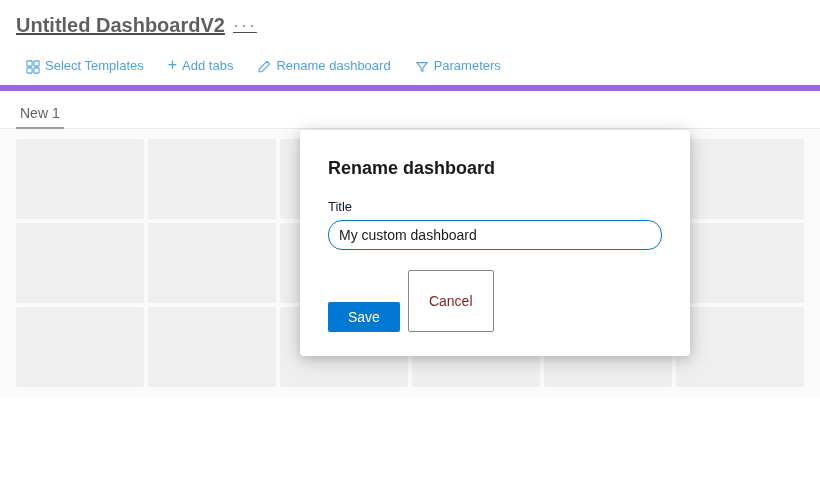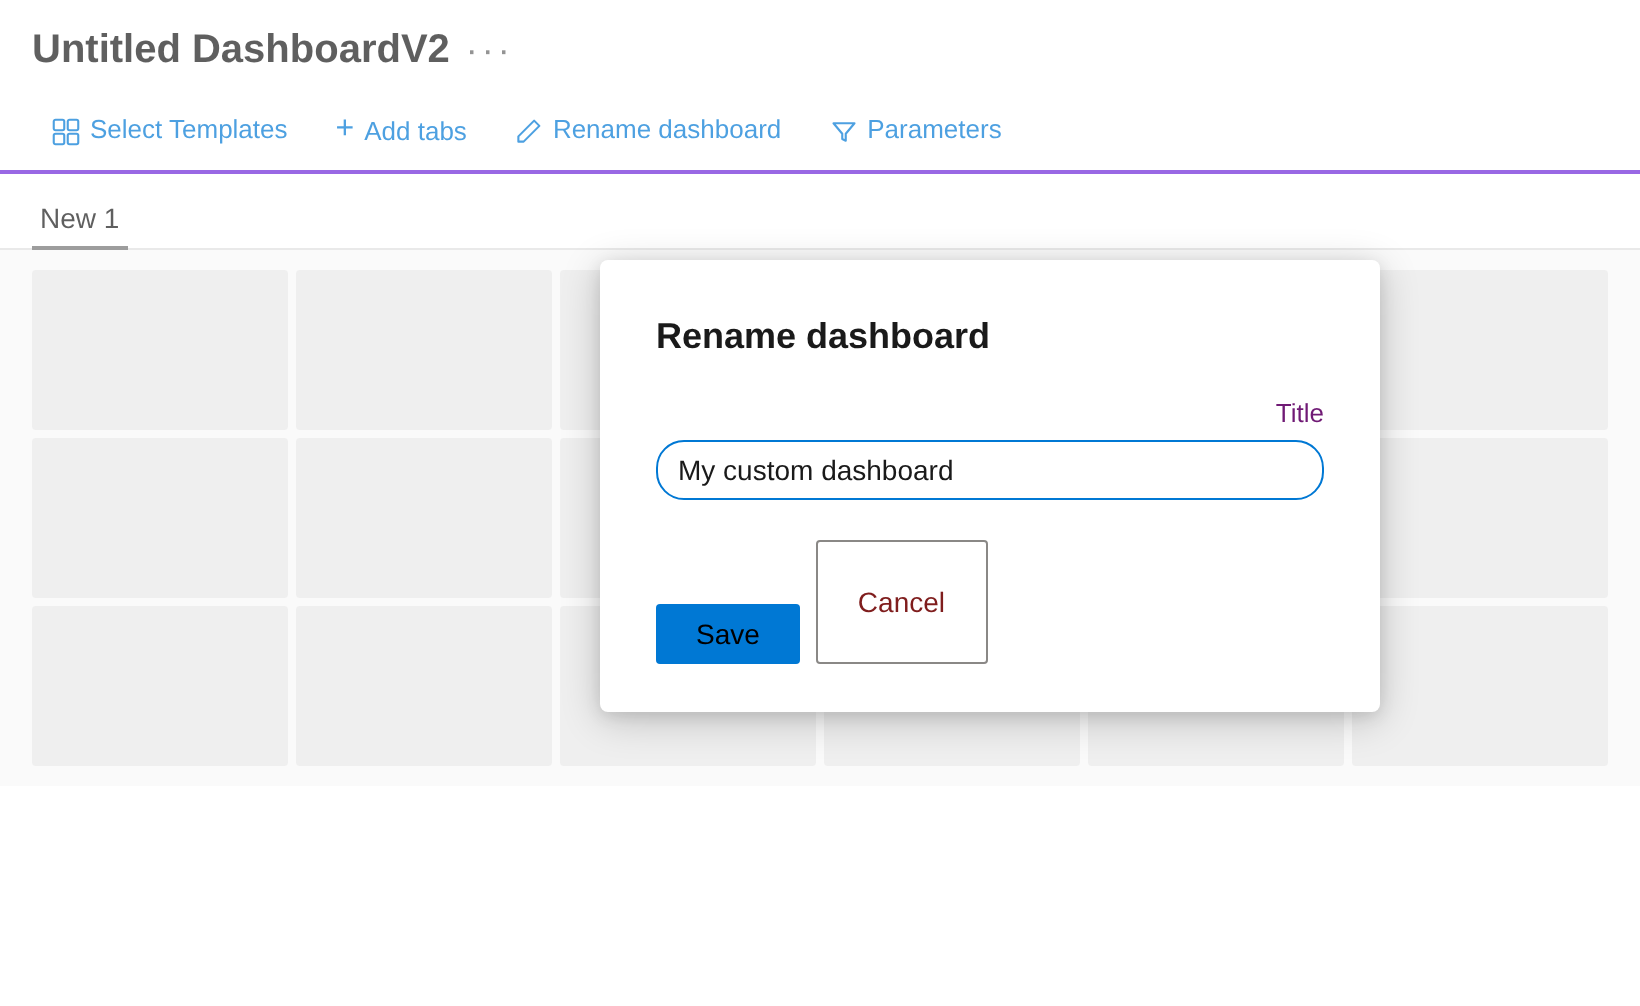--- a/index.html
+++ b/index.html
@@ -11,39 +11,40 @@
       overflow: hidden;
       position: relative;
     }
 
     
     .page-header {
       padding: 14px 16px 8px 16px;
       display: flex;
       align-items: center;
       gap: 8px;
+      text-decoration: underline;
     }
     .page-title {
       font-size: 20px;
       font-weight: 600;
       color: #1a1a1a;
     }
     .more-icon {
       color: #666;
       font-size: 18px;
       cursor: pointer;
       letter-spacing: 2px;
     }
 
     
     .toolbar {
       display: flex;
-      align-items: center;
+      align-items: flex-end;
       padding: 6px 16px;
-      border-bottom: 2px solid #6d28d9;
+      border-bottom: 6px solid #6d28d9;
       gap: 4px;
     }
     .toolbar-btn {
       display: flex;
       align-items: center;
       gap: 5px;
       padding: 5px 10px;
       border: none;
       background: transparent;
       color: #0078d4;
@@ -108,42 +109,41 @@
       z-index: 20;
     }
     .dialog-title {
       font-size: 18px;
       font-weight: 600;
       color: #1a1a1a;
       margin-bottom: 20px;
     }
     .dialog-label {
       font-size: 13px;
-      color: #701a75;
+      color: #0f172a;
       margin-bottom: 6px;
-      text-align: right;
     }
     .dialog-input {
       width: 100%;
       padding: 6px 10px;
       border: 1px solid #0078d4;
       border-radius: 14px;
       font-size: 14px;
       color: #1a1a1a;
       outline: none;
       margin-bottom: 20px;
     }
     .dialog-actions {
       display: flex;
       gap: 8px;
     }
     .btn-save {
       padding: 7px 20px;
       background: #0078d4;
-      color: #000000;
+      color: #fef9c3;
       border: none;
       border-radius: 2px;
       font-size: 14px;
       cursor: pointer;
       margin-top: 32px;
     }
     .btn-cancel {
       padding: 7px 20px;
       background: #fff;
       color: #7f1d1d;

